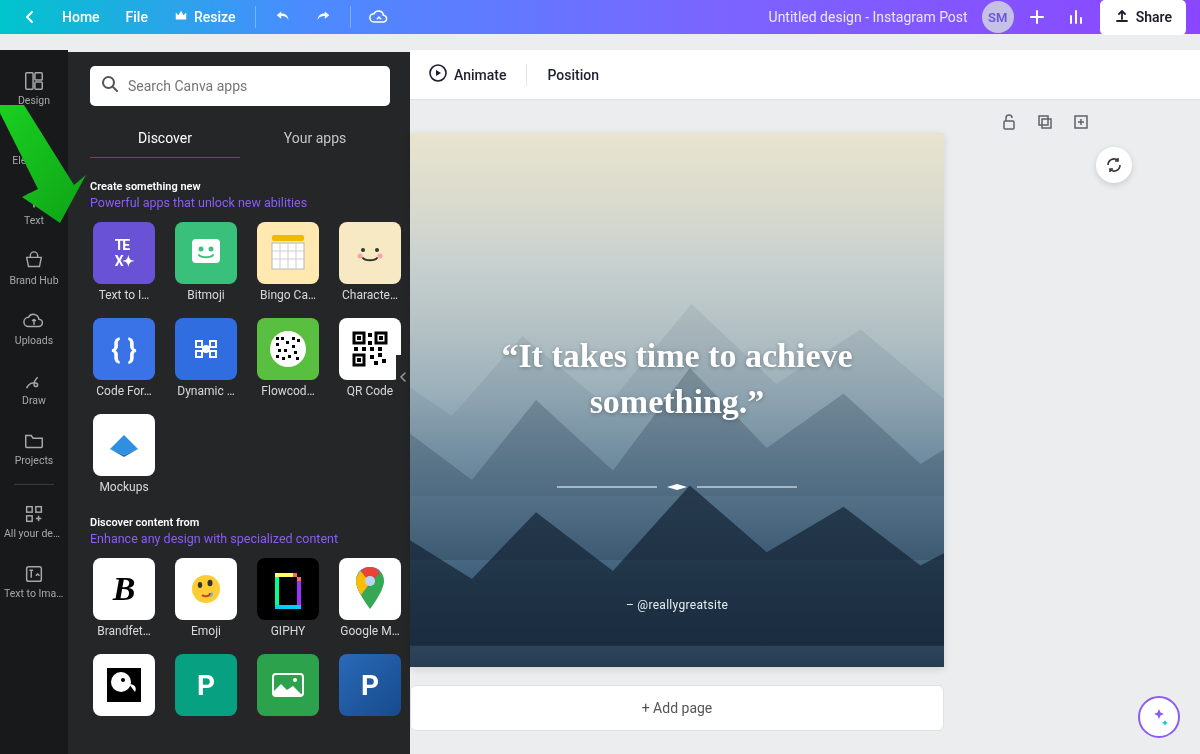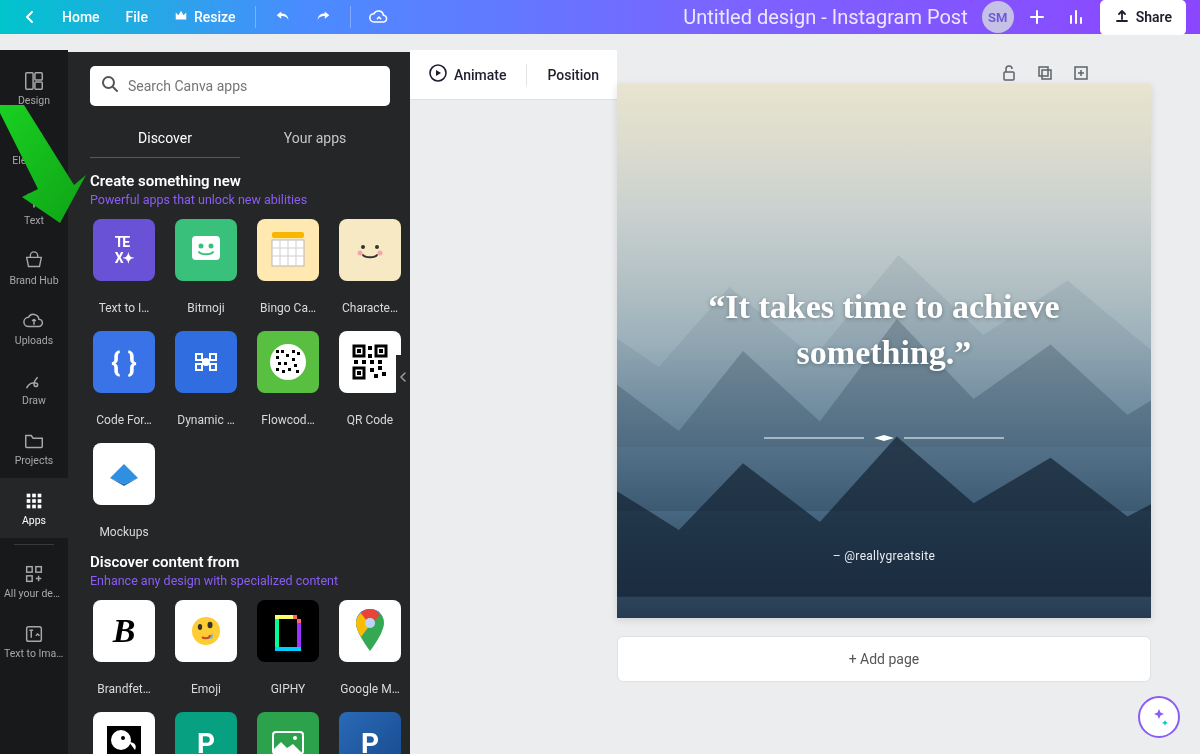--- a/index.html
+++ b/index.html
@@ -9,21 +9,21 @@
   .topbar {
     height: 34px;
     background: linear-gradient(90deg, #00c4cc 0%, #4a8cff 25%, #7b64ff 60%, #8b46ff 100%);
     display: flex; align-items: center; padding: 0 14px; color: #fff;
     justify-content: space-between;
   }
   .topbar-left, .topbar-right { display: flex; align-items: center; gap: 6px; }
   .tb-btn { display: flex; align-items:center; gap:6px; padding:6px 10px; border-radius:5px; font-size:14px; font-weight:500; cursor:pointer; color:#fff;}
   .tb-ico { padding:6px 8px; border-radius:5px; cursor:pointer; color:#fff; display:flex; align-items:center; justify-content:center;}
   .tb-sep { width:1px; height:22px; background: rgba(255,255,255,0.3); margin:0 4px;}
-  .doc-title { font-size:20px; color:rgba(255,255,255,0.85); margin-right:8px;}
+  .doc-title { font-size:14px; color:rgba(255,255,255,0.85); margin-right:8px;}
   .avatar { width:32px; height:32px; border-radius:50%; background:#c4c0e6; color:#6858d8; font-weight:600; font-size:13px; display:flex; align-items:center; justify-content:center;}
   .share-btn { background:#fff; color:#1e1e2e; padding:8px 14px; border-radius:5px; font-weight:600; font-size:14px; display:flex; align-items:center; gap:6px; cursor:pointer;}
 
   
   .rail { position:absolute; top:50px; left:0; bottom:0; width:68px; background:#18191b; display:flex; flex-direction:column; align-items:center; padding-top:8px; }
   .rail-item { width:68px; height:60px; display:flex; flex-direction:column; align-items:center; justify-content:center; gap:3px; color:#a8a8aa; font-size:10px; cursor:pointer; position:relative;}
   .rail-item.active { background:#252627; color:#fff;}
   .rail-item svg { width:22px; height:22px; }
   .rail-item span { font-size:10.5px; text-align:left; line-height:1.1; padding:0 2px; white-space:nowrap; overflow:hidden; text-overflow:ellipsis; max-width:64px;}
   .rail-divider { width:40px; height:1px; background:#3a3a3c; margin:6px 0;}
@@ -32,29 +32,29 @@
   .green-arrow { position:absolute; top:105px; left:-4px; width:90px; height:120px; z-index:50; pointer-events:none; }
 
   
   .panel { position:absolute; top:52px; left:68px; bottom:0; width:342px; background:#252627; color:#fff; padding:14px 20px 14px 22px; overflow-y:auto;}
   .panel::-webkit-scrollbar{width:0;}
   .search { display:flex; align-items:center; background:#fff; border-radius:5px; height:40px; padding:0 10px; gap:8px;}
   .search input { border:none; outline:none; flex:1; font-size:14px; color:#333;}
   .tabs { display:flex; margin-top:14px; }
   .tab { flex:1; text-align:center; padding:10px 0; font-size:14px; color:#c6c6c8; cursor:pointer; border-bottom:2px solid transparent;}
   .tab.active { color:#fff; border-bottom:1px solid #15803d;}
-  .section-h { font-size:15px; font-weight:600; margin-top:14px; color:#fff;}
+  .section-h { font-size:11px; font-weight:600; margin-top:22px; color:#fff;}
   .section-sub { font-size:12.5px; color:#8b5cf6; margin-top:2px; margin-bottom:12px;}
   .app-grid { display:grid; grid-template-columns: repeat(4, 1fr); gap:16px 14px; }
-  .app-tile { display:flex; flex-direction:column; align-items:center; gap:20px; cursor:pointer; }
+  .app-tile { display:flex; flex-direction:column; align-items:center; gap:4px; cursor:pointer; }
   .app-icon { width:62px; height:62px; border-radius:8px; display:flex; align-items:center; justify-content:center; font-size:28px; font-weight:700; }
   .app-label { font-size:12px; color:#d9d9db; width:68px; white-space:nowrap; overflow:hidden; text-overflow:ellipsis; text-align:center;}
 
   
-  .canvas-area { position:absolute; top:50px; left:410px; right:0; bottom:0; background:#ebedef; display:flex; flex-direction:row; }
+  .canvas-area { position:absolute; top:50px; left:410px; right:0; bottom:0; background:#ebedef; display:flex; flex-direction:column; }
   .canvas-toolbar { height:49px; background:#fff; box-shadow: 0 1px 0 #dfe1e5; display:flex; align-items:center; gap:20px; padding:0 18px; }
   .ct-btn { display:flex; align-items:center; gap:6px; font-size:14px; font-weight:500; color:#1e1e2e; cursor:pointer;}
   .ct-sep { width:1px; height:22px; background:#e3e5e8;}
   .canvas-body { flex:1; position:relative; display:flex; flex-direction:column; align-items:flex-start; }
   .page-actions { position:absolute; top:14px; right:110px; display:flex; gap:18px; color:#5f6368;}
   .page-actions div { cursor:pointer; }
   .regen-btn { position:absolute; top:48px; right:68px; width:36px; height:36px; border-radius:50%; background:#fff; box-shadow:0 2px 6px rgba(0,0,0,0.15); display:flex; align-items:center; justify-content:center; cursor:pointer;}
   .page { margin-top:34px; width:534px; height:534px; background:#cfd6d3; box-shadow:0 2px 8px rgba(0,0,0,0.12); position:relative; overflow:hidden;}
   .mountains { position:absolute; inset:0;
     background:
@@ -195,34 +195,20 @@
         <path d="M4 20s2-6 8-6 4 4 2 4-4-4 2-10"></path>
       </svg>
     <span>Draw</span>
   </div>
   <div class="rail-item">
     <svg viewBox="0 0 24 24" fill="none" stroke="currentColor" stroke-width="1.6">
         <path d="M3 6h6l2 3h10v9a1 1 0 0 1-1 1H4a1 1 0 0 1-1-1V6z"></path>
       </svg>
     <span>Projects</span>
   </div>
-  <div class="rail-item active">
-    <svg viewBox="0 0 24 24" fill="currentColor">
-        <rect x="4" y="4" width="4" height="4"></rect>
-        <rect x="10" y="4" width="4" height="4"></rect>
-        <rect x="16" y="4" width="4" height="4"></rect>
-        <rect x="4" y="10" width="4" height="4"></rect>
-        <rect x="10" y="10" width="4" height="4"></rect>
-        <rect x="16" y="10" width="4" height="4"></rect>
-        <rect x="4" y="16" width="4" height="4"></rect>
-        <rect x="10" y="16" width="4" height="4"></rect>
-        <rect x="16" y="16" width="4" height="4"></rect>
-      </svg>
-    <span>Apps</span>
-  </div>
   <div class="rail-divider"></div>
   <div class="rail-item">
     <svg viewBox="0 0 24 24" fill="none" stroke="currentColor" stroke-width="1.6">
         <rect x="4" y="4" width="6" height="6"></rect>
         <rect x="14" y="4" width="6" height="6"></rect>
         <rect x="4" y="14" width="6" height="6"></rect>
         <path d="M17 14v6m-3-3h6"></path>
       </svg>
     <span>All your desi…</span>
   </div>

